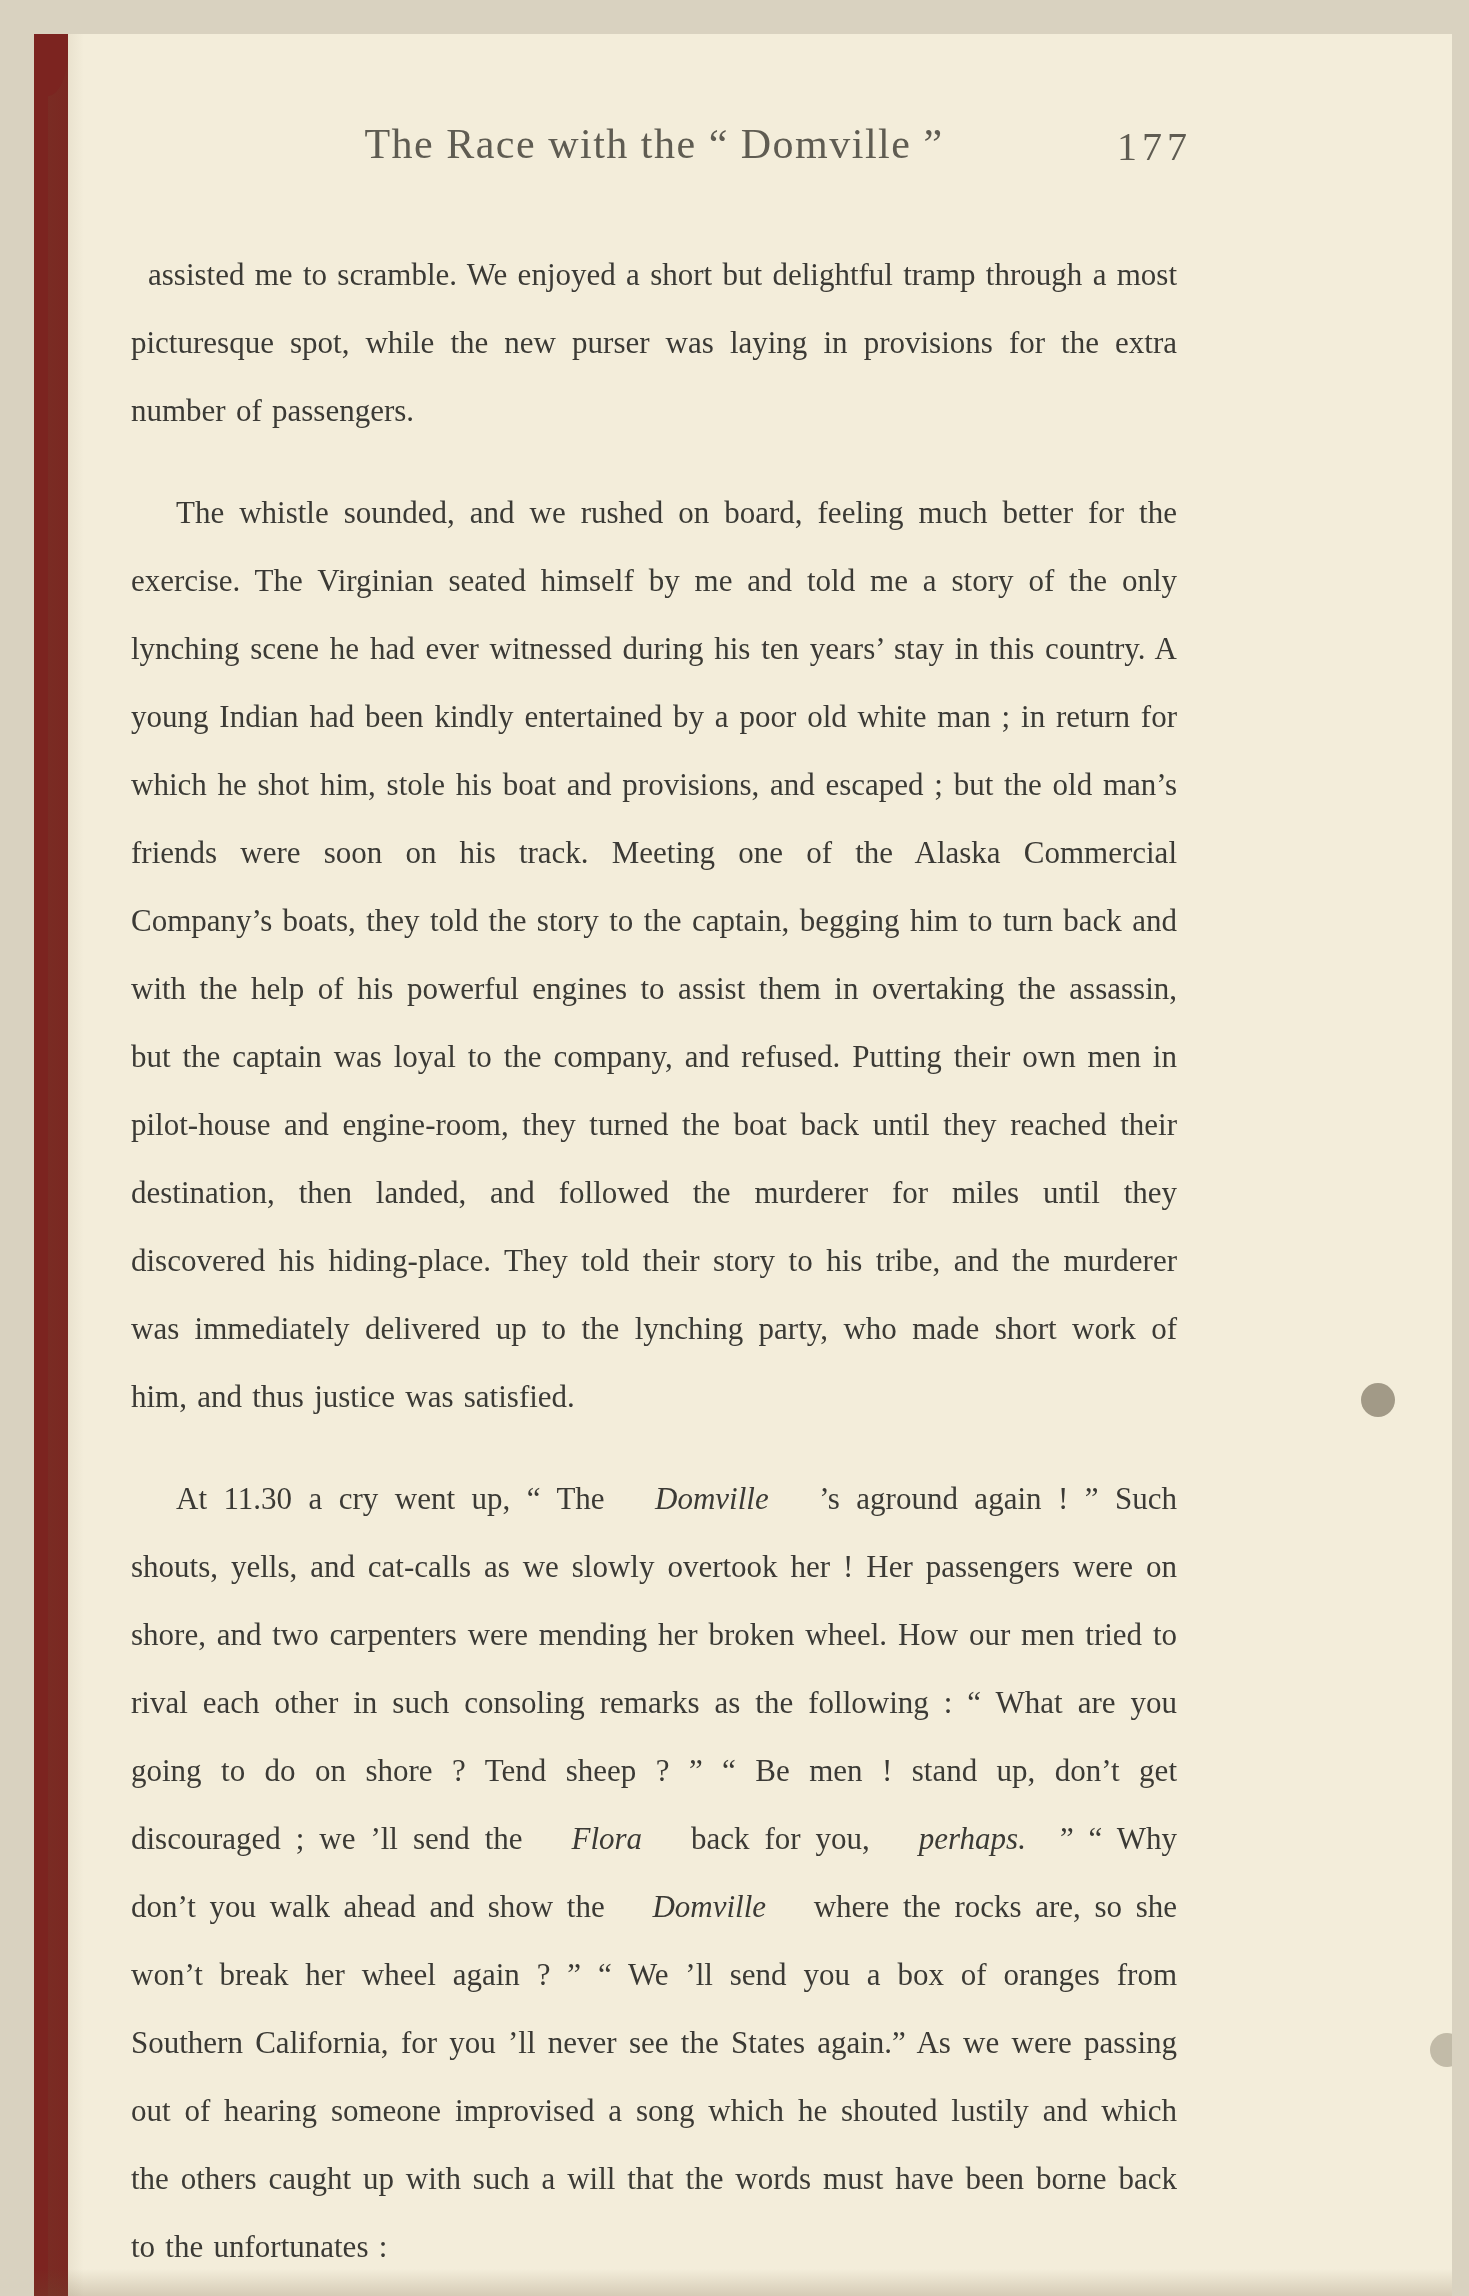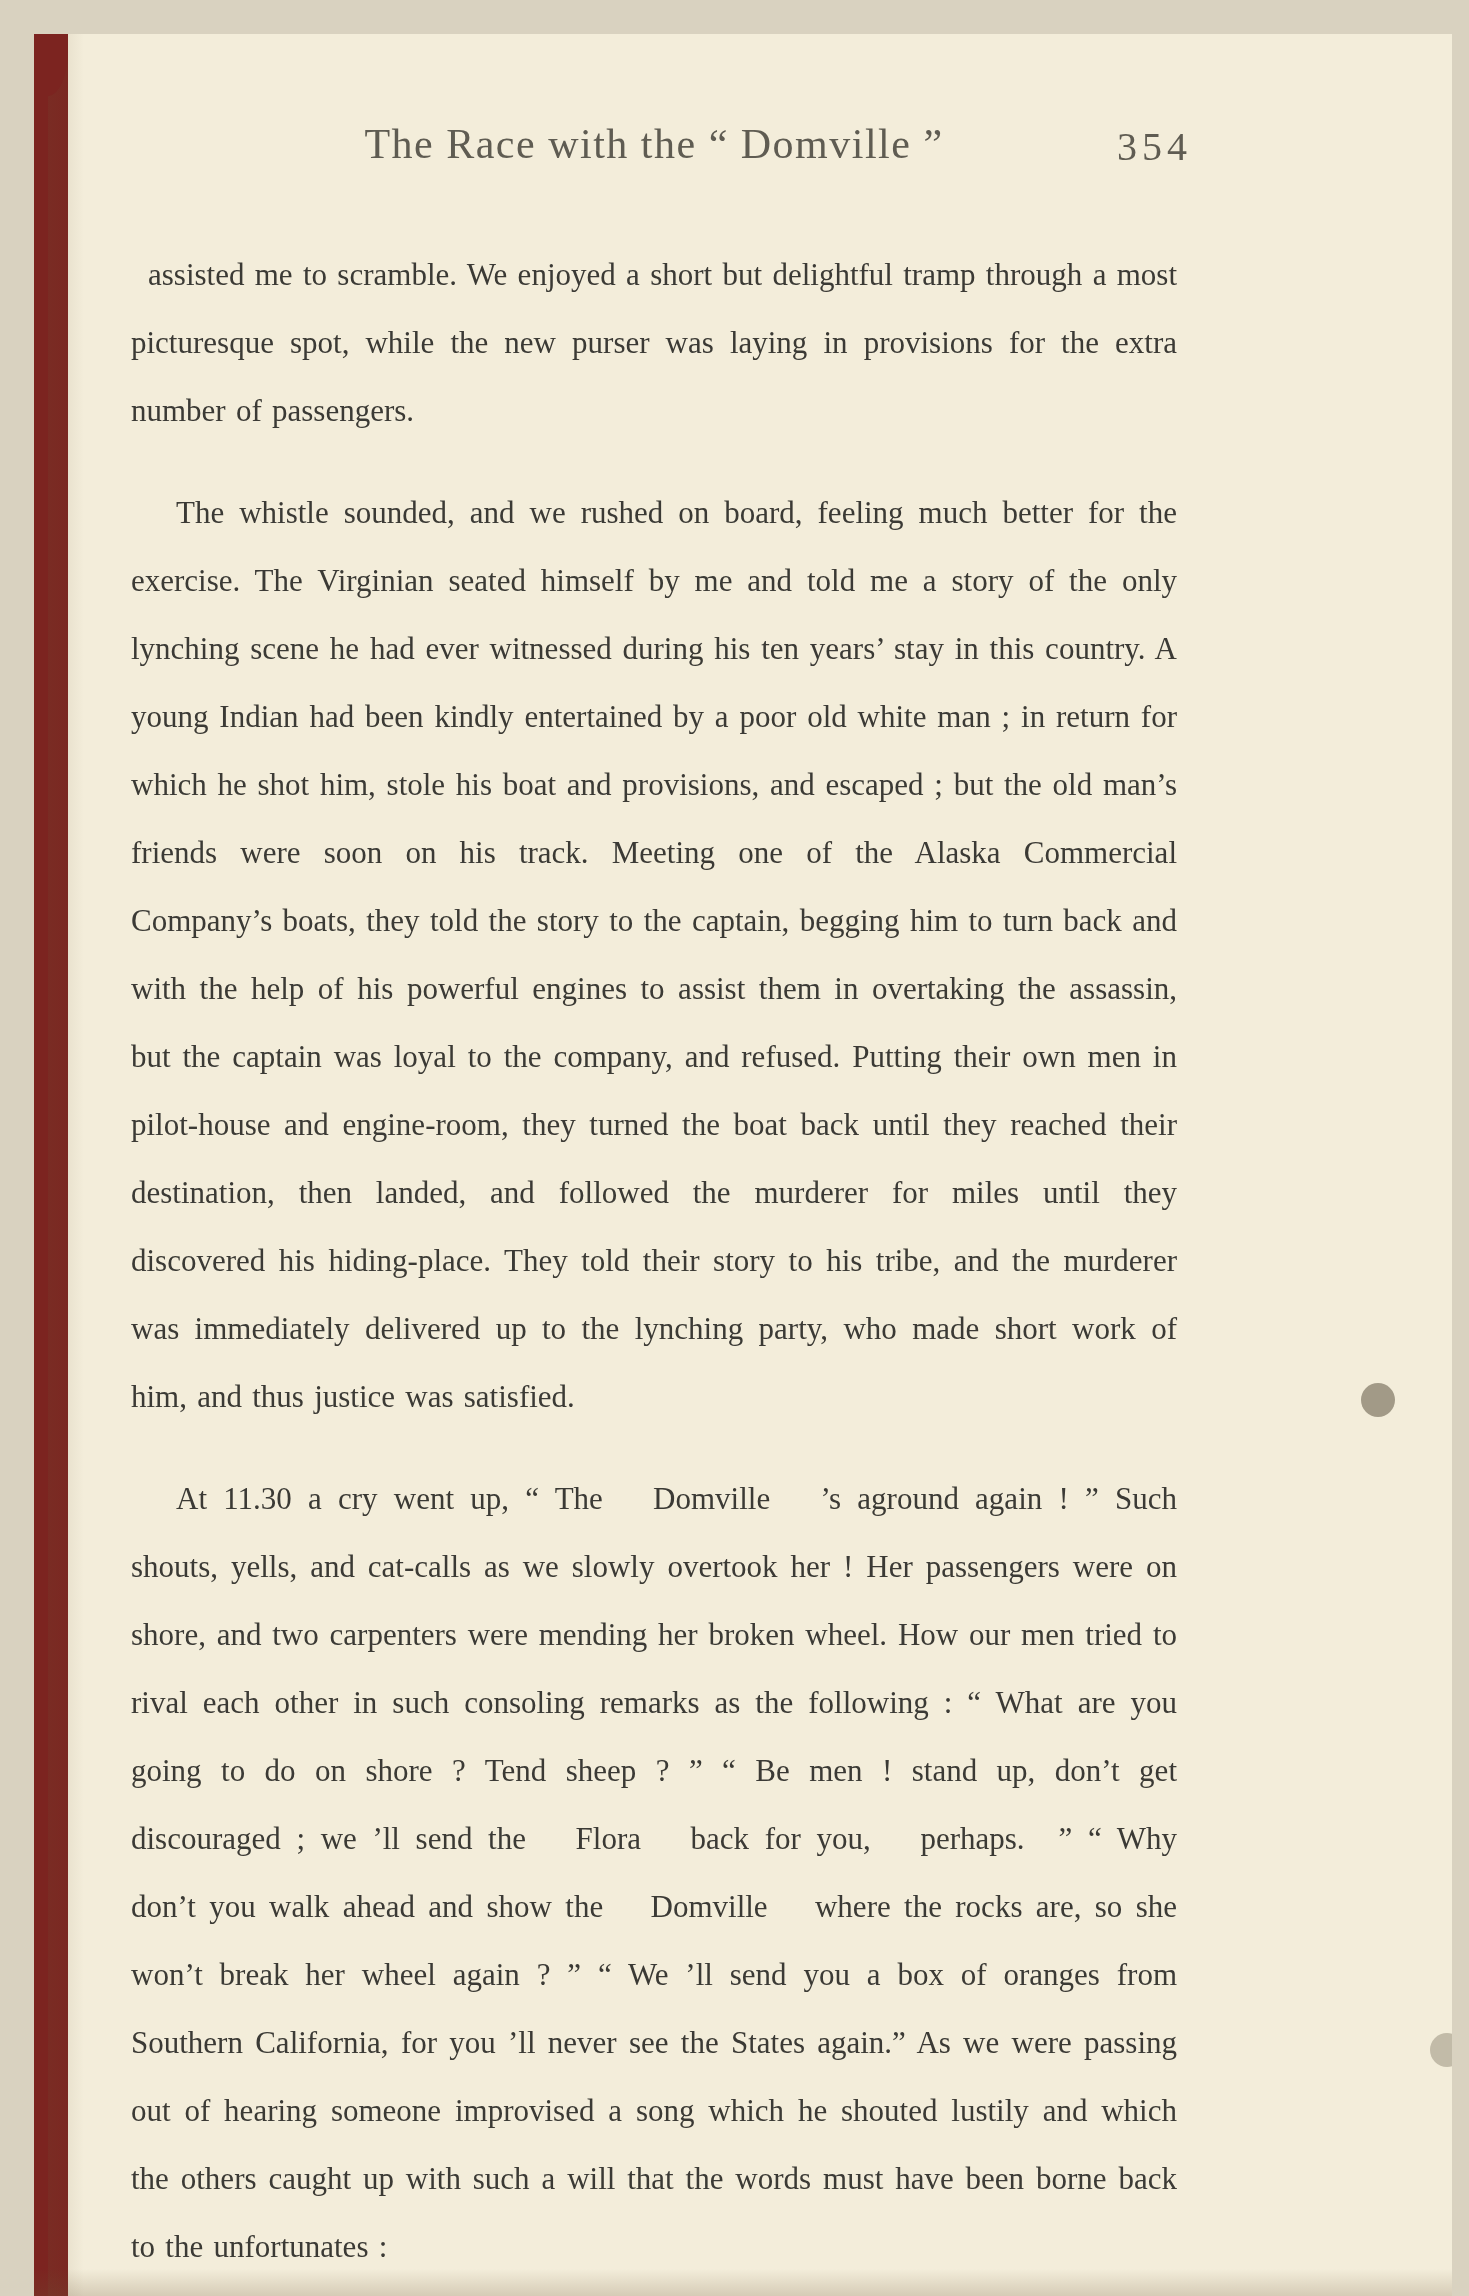--- a/index.html
+++ b/index.html
@@ -76,21 +76,21 @@
     line-height: 68px;
     color: var(--text, #3b3a35);
     word-spacing: 2.5px;
   }
   .body-text p {
     text-align: justify;
   }
   .body-text p.indent {
     text-indent: 28px;
   }
-  .italic { }
+  .italic { font-style: italic; }
 
   .speck {
     position: absolute;
     background: rgba(95,85,68,0.55);
     border-radius: 50%;
   }
   .speck-1 { left: 1327px; top: 1349px; width: 5px; height: 10px; }
   .speck-2 { left: 1396px; top: 1999px; width: 8px; height: 4px; opacity: 0.6; }
 </style>
 </head>
@@ -100,21 +100,21 @@
 
   <div class="edge-left"></div>
   <div class="edge-left-shadow"></div>
   <div class="corner-topleft"></div>
   <div class="edge-bottom-shadow"></div>
   <div class="edge-bottom"></div>
 
   <div class="content">
     <div class="header">
       <span class="title">The Race with the “ Domville ”</span>
-      <span class="pagenum">354</span>
+      <span class="pagenum">177</span>
     </div>
 
     <div class="body-text" id="body-text">
         <p><span>assisted me to scramble. We enjoyed a short but delightful tramp through a most picturesque spot, while the new purser was laying in provisions for the extra number of passengers.</span></p>
         <p class="indent"><span>The whistle sounded, and we rushed on board, feeling much better for the exercise. The Virginian seated himself by me and told me a story of the only lynching scene he had ever witnessed during his ten years’ stay in this country. A young Indian had been kindly entertained by a poor old white man ; in return for which he shot him, stole his boat and provisions, and escaped ; but the old man’s friends were soon on his track. Meeting one of the Alaska Commercial Company’s boats, they told the story to the captain, begging him to turn back and with the help of his powerful engines to assist them in overtaking the assassin, but the captain was loyal to the company, and refused. Putting their own men in pilot-house and engine-room, they turned the boat back until they reached their destination, then landed, and followed the murderer for miles until they discovered his hiding-place. They told their story to his tribe, and the murderer was immediately delivered up to the lynching party, who made short work of him, and thus justice was satisfied.</span></p>
         <p class="indent"><span>At 11.30 a cry went up, “ The </span><span class="italic">Domville</span><span> ’s aground again ! ” Such shouts, yells, and cat-calls as we slowly overtook her ! Her passengers were on shore, and two carpenters were mending her broken wheel. How our men tried to rival each other in such consoling remarks as the following : “ What are you going to do on shore ? Tend sheep ? ” “ Be men ! stand up, don’t get discouraged ; we ’ll send the </span><span class="italic">Flora</span><span> back for you, </span><span class="italic">perhaps.</span><span>” “ Why don’t you walk ahead and show the </span><span class="italic">Domville</span><span> where the rocks are, so she won’t break her wheel again ? ” “ We ’ll send you a box of oranges from Southern California, for you ’ll never see the States again.” As we were passing out of hearing someone improvised a song which he shouted lustily and which the others caught up with such a will that the words must have been borne back to the unfortunates :</span></p>
       </div>
   </div>
 
   <div class="speck speck-1"></div>

